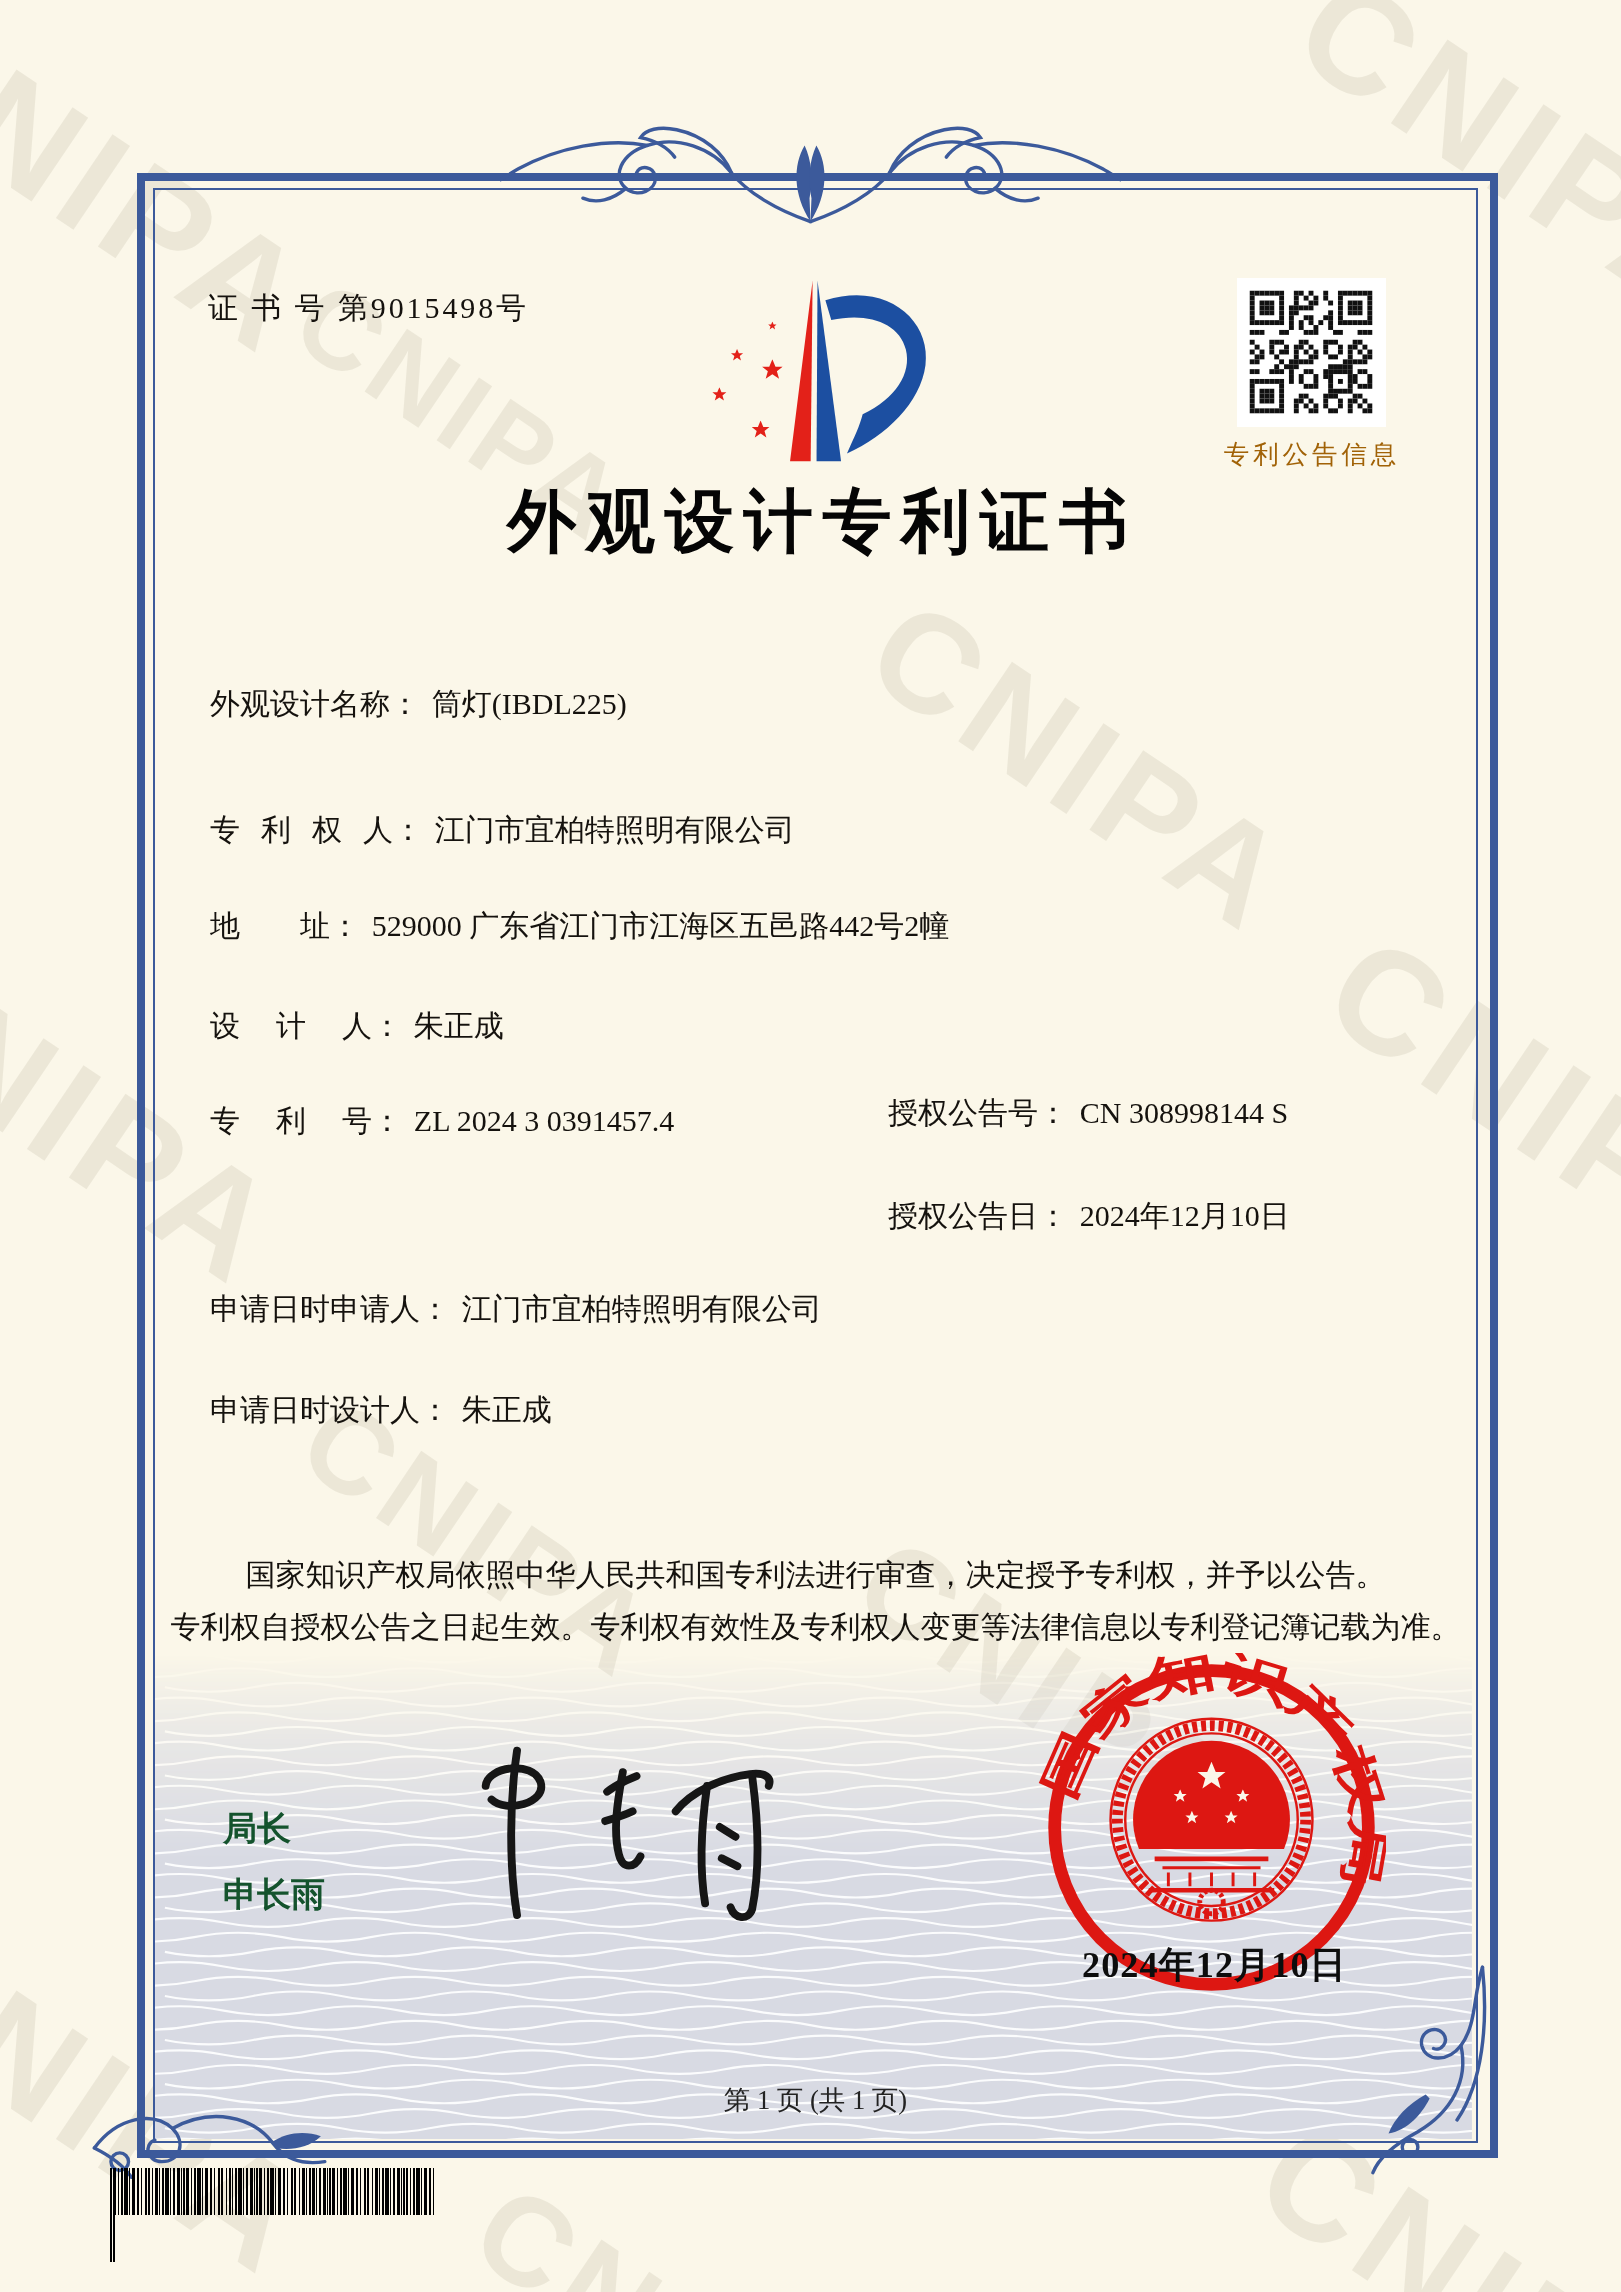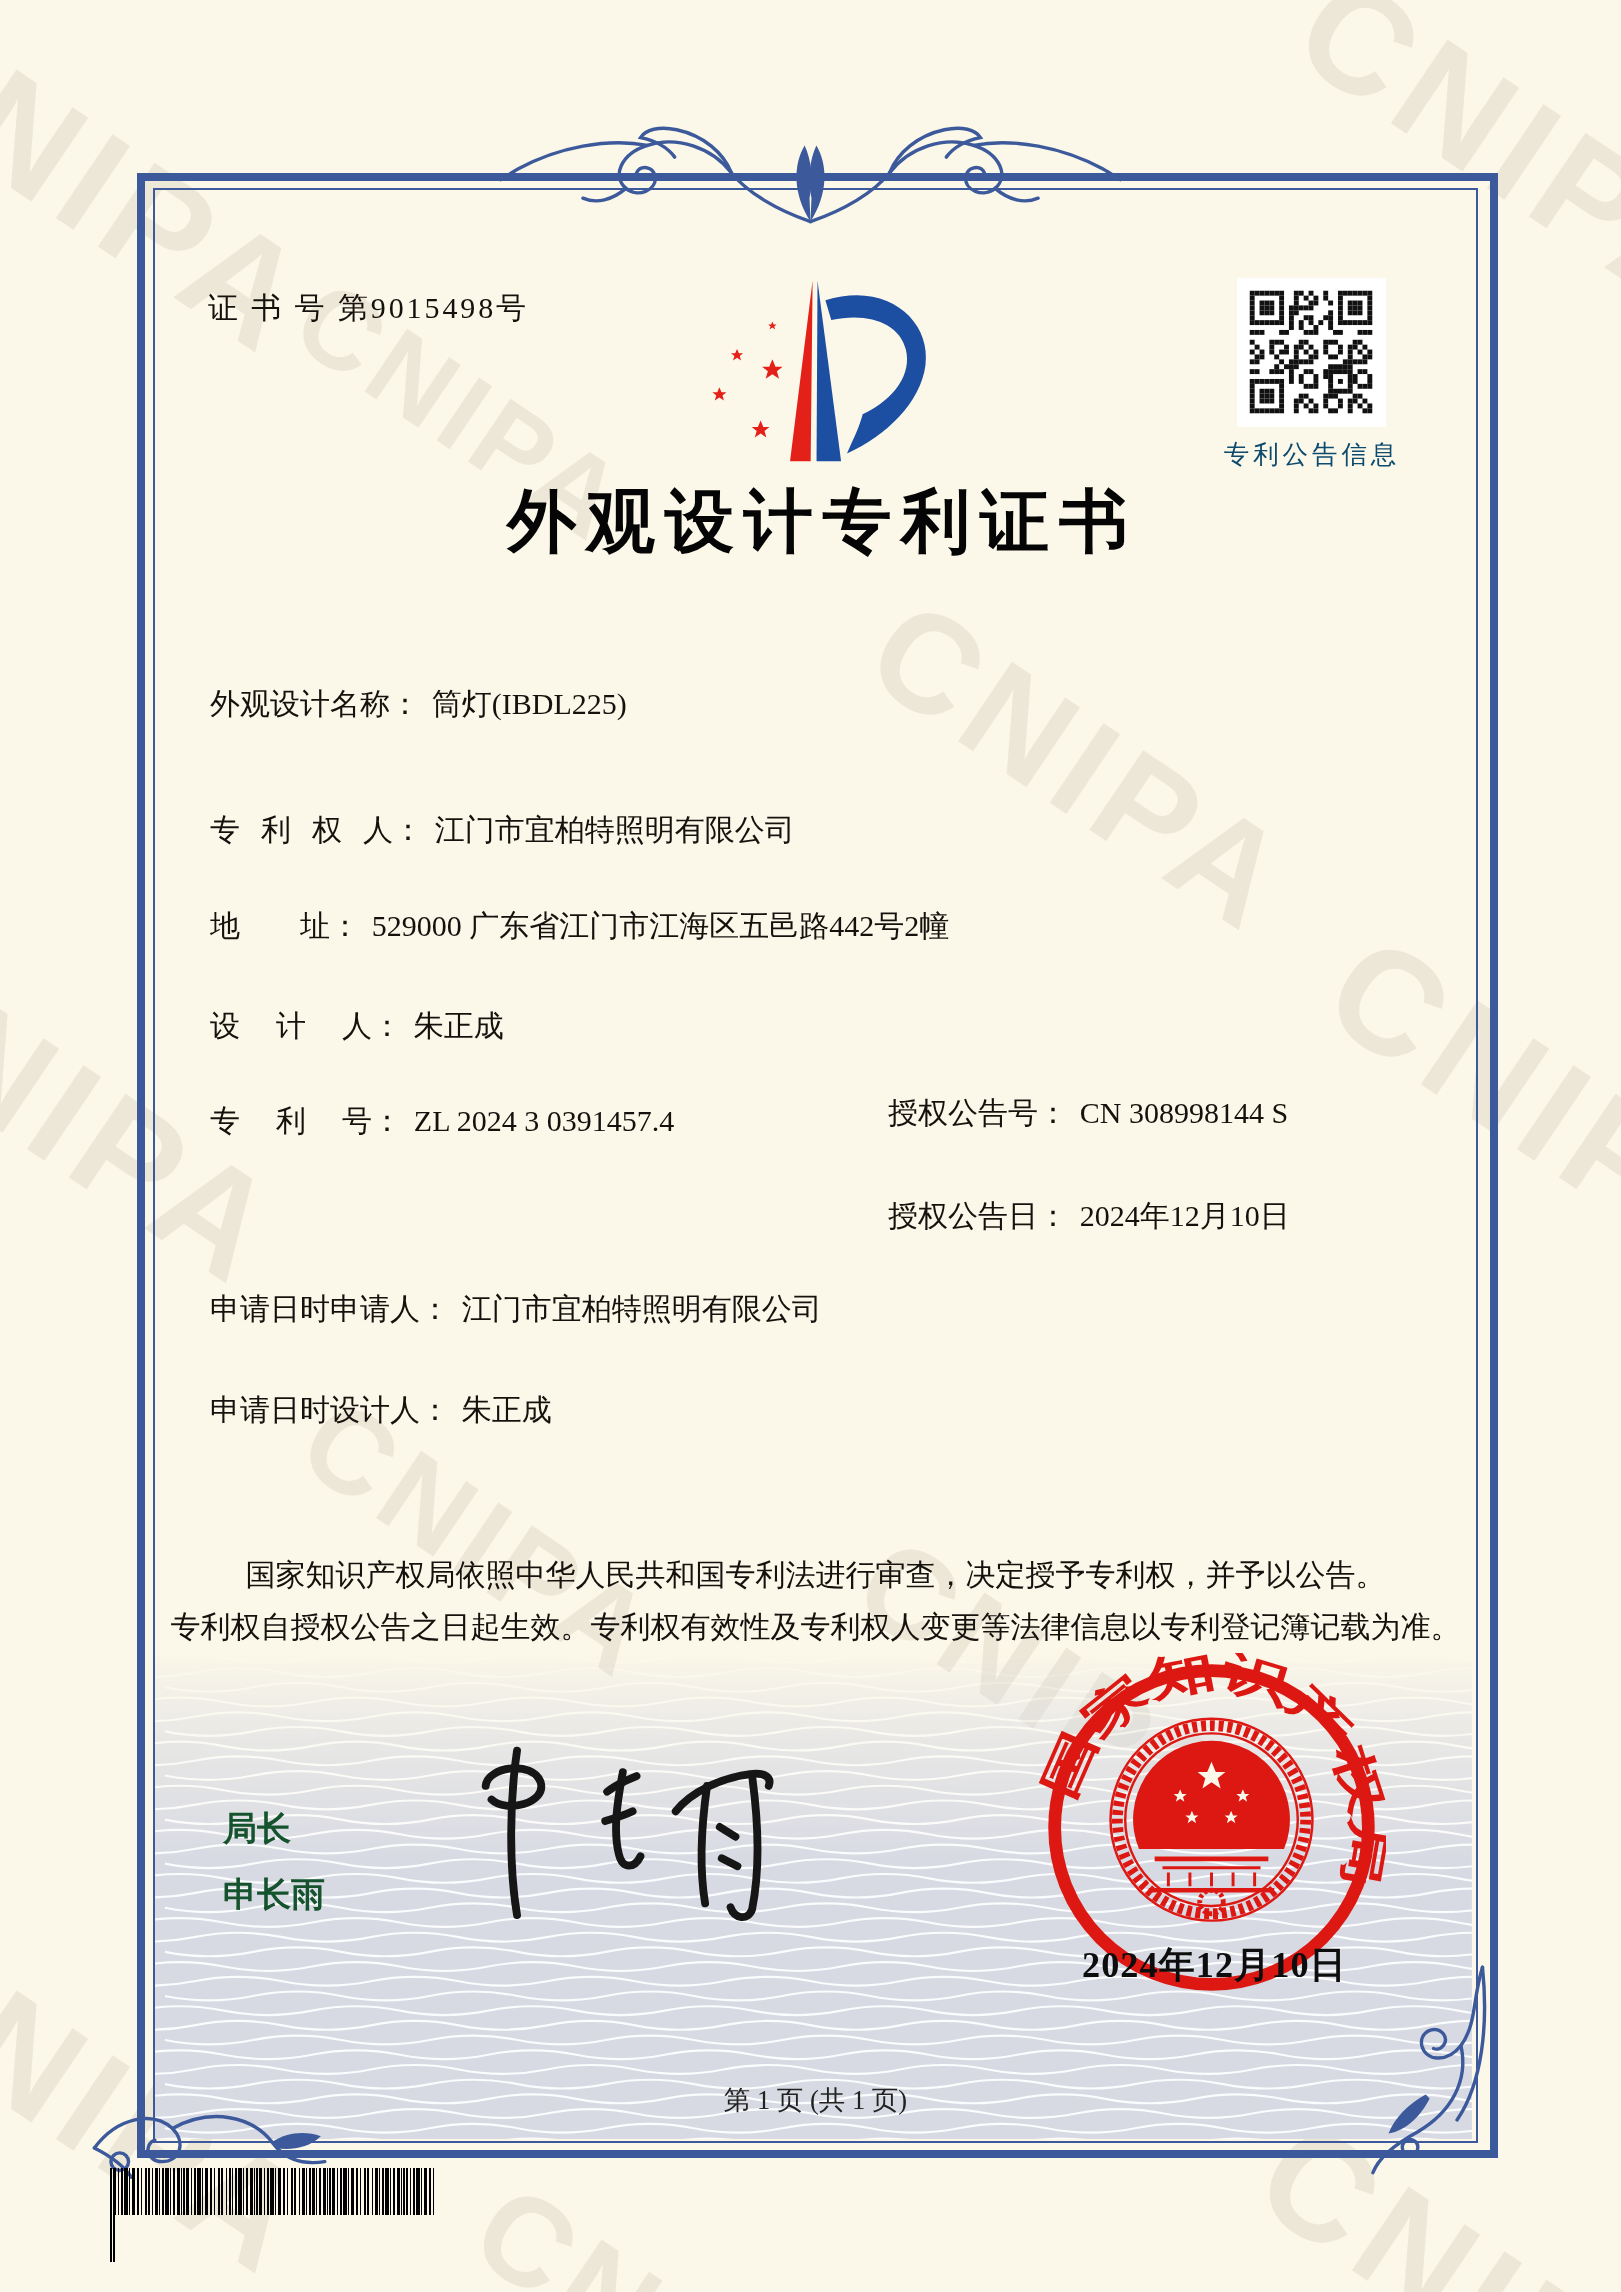--- a/index.html
+++ b/index.html
@@ -20,21 +20,21 @@
   .row .fvalue{margin-left:11.8px;}
   .row-right{left:888px;}
   .stmt{position:absolute;left:155px;width:1321px;text-align:center;font-size:30px;color:#15120e;white-space:nowrap;}
   #waves-wrap{position:absolute;left:155px;top:1654px;width:1317px;height:485px;
       -webkit-mask-image:linear-gradient(to bottom,transparent 0,rgba(0,0,0,.55) 88px,#000 206px);
       mask-image:linear-gradient(to bottom,transparent 0,rgba(0,0,0,.55) 88px,#000 206px);}
   .sig-label{position:absolute;left:223px;font-family:"Liberation Sans","DejaVu Sans",sans-serif;
       font-weight:700;font-size:34px;color:#14532d;}
   #footer-page{left:155px;top:2082px;width:1321px;text-align:center;font-size:26.5px;color:#222;}
   #qr-box{left:1237px;top:278px;width:149px;height:149px;background:#fff;}
-  #qr-caption{left:1202px;top:437px;width:220px;text-align:center;font-size:25.5px;letter-spacing:3.9px;color:#0c4a6e;}
+  #qr-caption{left:1202px;top:437px;width:220px;text-align:center;font-size:25.5px;letter-spacing:3.9px;color:#a16207;}
   #barcode{position:absolute;left:110px;top:2168px;width:329px;height:47px;font-size:0;}
   #barcode span{display:inline-block;height:100%;background:#000;vertical-align:top;}
   svg{display:block;}
 </style>
 </head>
 <body>
 
 <div id="page">
     <div class="wm" style="left: 1323px; top: 2088px; transform: rotate(34deg) scale(1);">CNIPA</div>
     <div class="wm" style="left: 529px; top: 2156px; transform: rotate(34deg) scale(0.85);">CNIPA</div>

